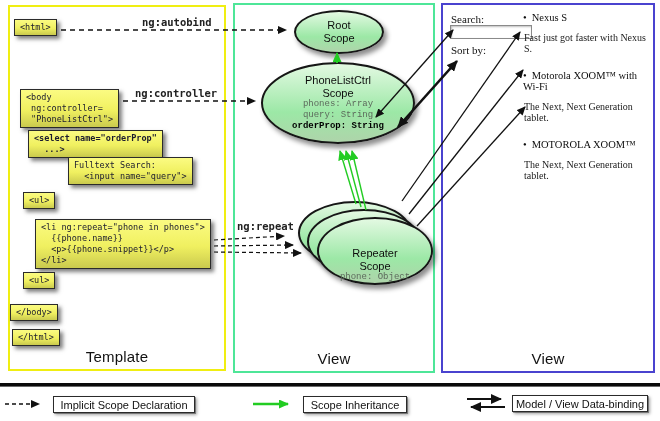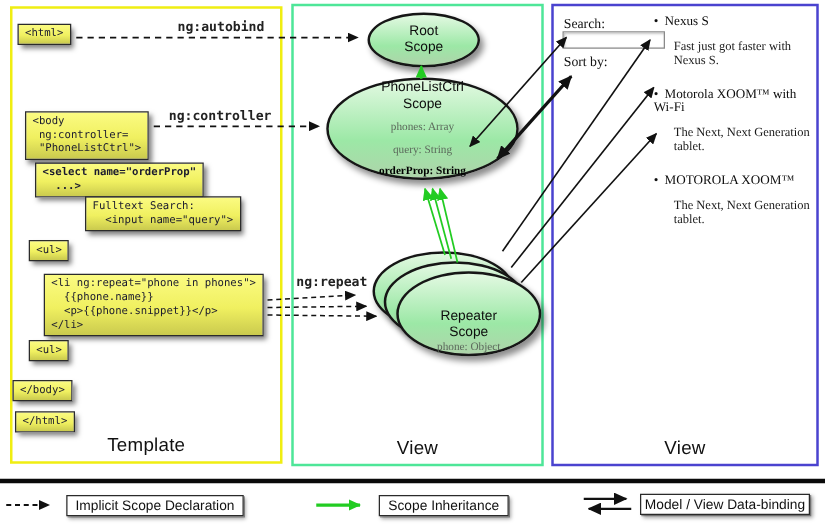--- a/index.html
+++ b/index.html
@@ -20,39 +20,39 @@
   .code.bold{font-weight:bold;}
   
   .nglabel{position:absolute;font-family:"DejaVu Sans Mono",monospace;font-weight:bold;
            font-size:10.5px;color:#222;}
   
   .scope{position:absolute;border:2px solid #161616;border-radius:50%;
          background:linear-gradient(180deg,#e3f9e2 0%,#9ce8a6 62%,#aed4aa 100%);
          box-shadow:3px 4px 5px rgba(0,0,0,.45);
          display:flex;flex-direction:column;align-items:center;justify-content:center;}
   .scope-title{white-space:pre;text-align:center;font-size:11px;line-height:1.15;color:#0d0d0d;}
-  .scope-prop{font-family:Liberation Serif, serif;font-size:9px;line-height:1.2;color:#5c6a5c;}
+  .scope-prop{font-family:Liberation Mono, monospace;font-size:9px;line-height:1.2;color:#5c6a5c;}
   .scope-prop.bold{color:#000;font-weight:bold;}
   
   .vlabel{position:absolute;font-family:"Liberation Serif",serif;font-size:11px;color:#111;}
   .vinput{position:absolute;left:450px;top:25px;width:76px;height:12px;border:1px solid #8a8a8a;
           background:#fff;box-shadow:inset 1px 1px 2px rgba(0,0,0,.25);font-size:9px;padding:0 2px;}
   .vselect{position:absolute;left:450px;top:56px;width:70px;height:14px;border:1px solid #9a9a9a;
            border-radius:2px;background:linear-gradient(180deg,#fdfdfd,#d8d8d8);
            display:flex;align-items:center;box-shadow:1px 1px 2px rgba(0,0,0,.3);}
   .vselect .txt{flex:1;font-size:8px;padding-left:4px;color:#111;}
   .vselect .btn{width:13px;height:12px;margin-right:1px;border-radius:2px;
                 background:linear-gradient(180deg,#9dbdf2,#4272d8);
                 color:#fff;font-size:4.5px;line-height:1.1;display:flex;flex-direction:column;
                 align-items:center;justify-content:center;}
   .phones{position:absolute;left:523px;top:12px;width:130px;}
   .phone-name{font-family:"Liberation Serif",serif;font-size:10.5px;color:#0d0d0d;margin:0 0 9px 0;}
   .phone-name .bullet{margin-right:5px;}
   .phone-snippet{font-family:"Liberation Serif",serif;font-size:10px;color:#1a1a1a;
-                 margin:0 0 16px 16px;}
+                 margin:0 0 16px 1px;}
   
   .legend-box{position:absolute;height:15px;background:#fff;border:1px solid #2a2a2a;
               box-shadow:1px 1px 0 rgba(0,0,0,.35),2px 2px 3px rgba(0,0,0,.35);
               display:flex;align-items:center;justify-content:center;
               font-size:11px;color:#111;white-space:nowrap;text-align:center;}
   svg.arrows{position:absolute;left:0;top:0;pointer-events:none;}
 </style>
 </head>
 <body>
 
@@ -87,21 +87,21 @@
 
   <div class="nglabel" style="left:142px;top:16px;">ng:autobind</div>
   <div class="nglabel" style="left:135px;top:87px;">ng:controller</div>
   <div class="nglabel" style="left:237px;top:220px;">ng:repeat</div>
 
   <div class="scope" style="left:294px;top:10px;width:86px;height:40px;">
     <div class="scope-title">Root
 Scope</div>
   </div>
 
-  <div class="scope" style="left:261px;top:62px;width:150px;height:78px;justify-content:space-between;">
+  <div class="scope" style="left:261px;top:62px;width:150px;height:78px;">
     <div class="scope-title">PhoneListCtrl
 Scope</div>
     <div class="scope-prop">phones: Array</div>
     <div class="scope-prop">query: String</div>
     <div class="scope-prop bold">orderProp: String</div>
   </div>
 
   <div class="scope" style="left:298px;top:201px;width:110px;height:60px;"></div>
   <div class="scope" style="left:307px;top:209px;width:110px;height:61px;"></div>
   <div class="scope" style="left:317px;top:217px;width:112px;height:64px;justify-content:flex-end;">

